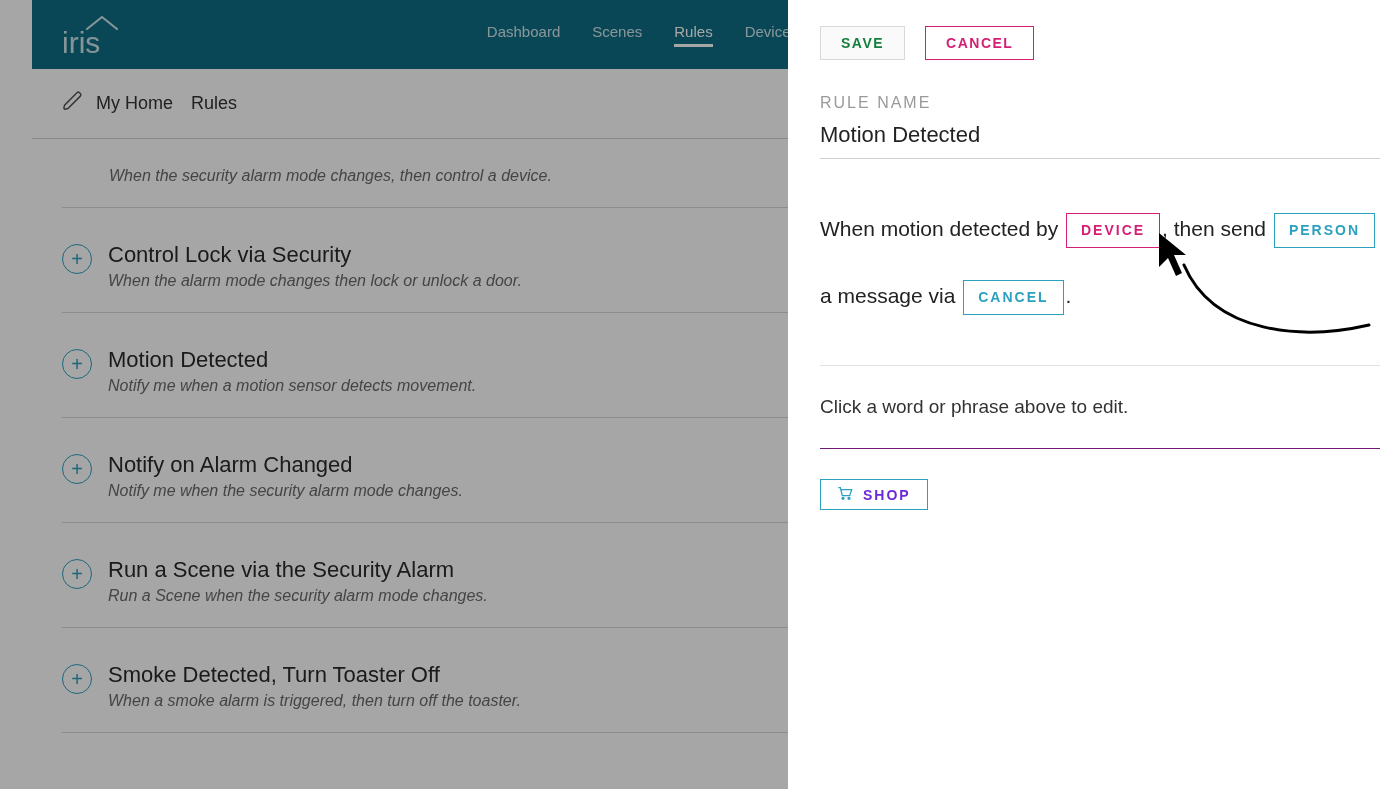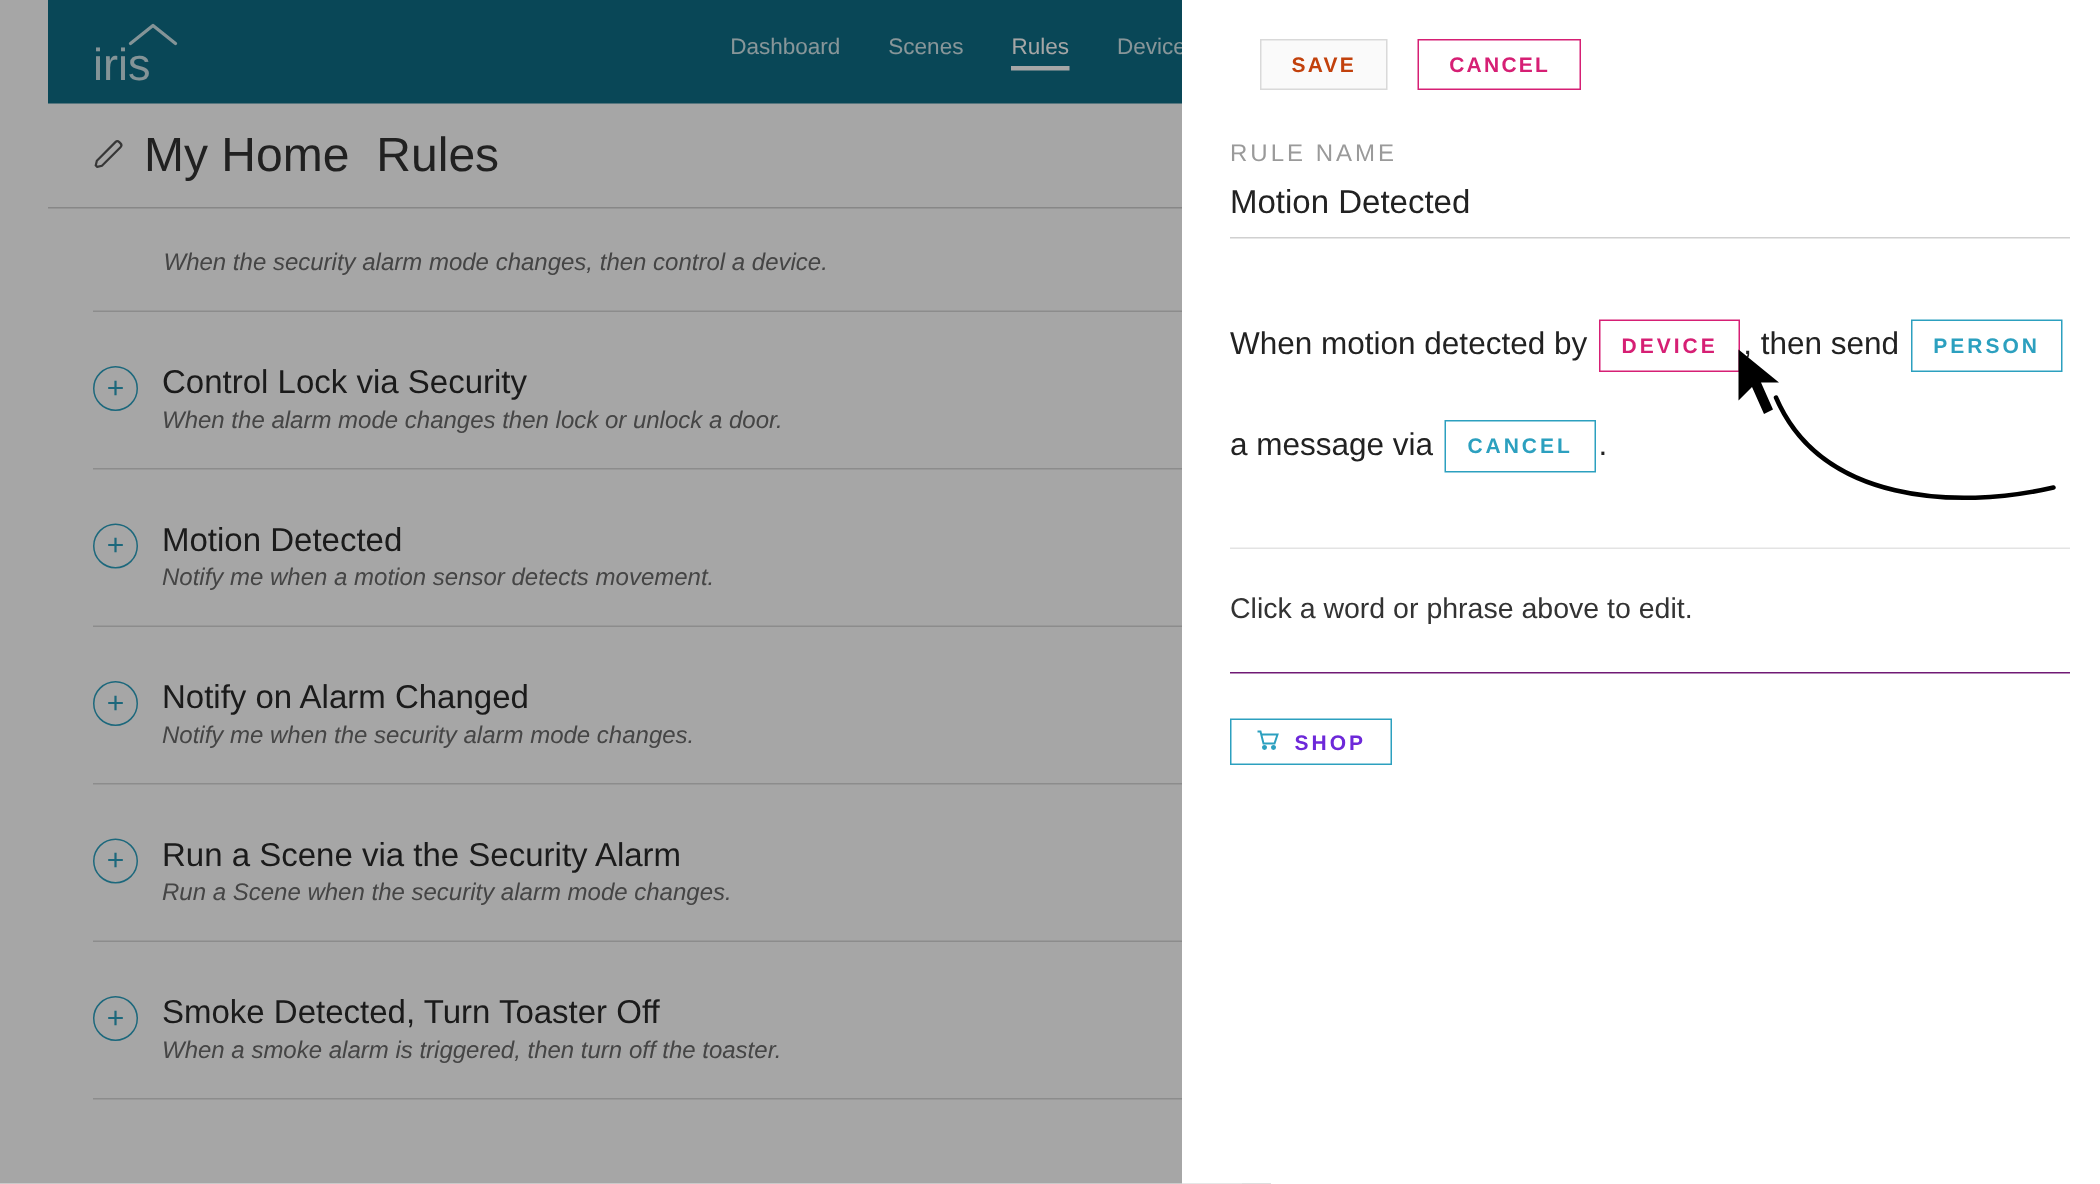--- a/index.html
+++ b/index.html
@@ -58,21 +58,21 @@
     border-bottom: 3px solid #ffffff;
   }
   .subheader {
     height: 70px;
     border-bottom: 1px solid #d0d0d0;
     display: flex;
     align-items: center;
     padding: 0 30px;
     gap: 12px;
     color: #333;
-    font-size: 32px;
+    font-size: 18px;
     font-weight: 300;
   }
   .subheader .title2 {
     margin-left: 6px;
   }
   .rules-list {
     padding: 0 30px;
     height: calc(789px - 139px);
     overflow: hidden;
   }
@@ -135,24 +135,23 @@
   .btn {
     border: 1.5px solid;
     padding: 8px 20px;
     font-size: 14px;
     letter-spacing: 1.5px;
     font-weight: 600;
     background: #fff;
     cursor: pointer;
   }
   .btn-save {
-    color: #c2410c;
+    color: #15803d;
     border-color: #d9d9d9;
     background: #fafafa;
-    margin-left: 20px;
   }
   .btn-cancel {
     color: #d61f74;
     border-color: #d61f74;
   }
   .field-label {
     color: #9a9a9a;
     font-size: 16px;
     letter-spacing: 2px;
     font-weight: 500;

